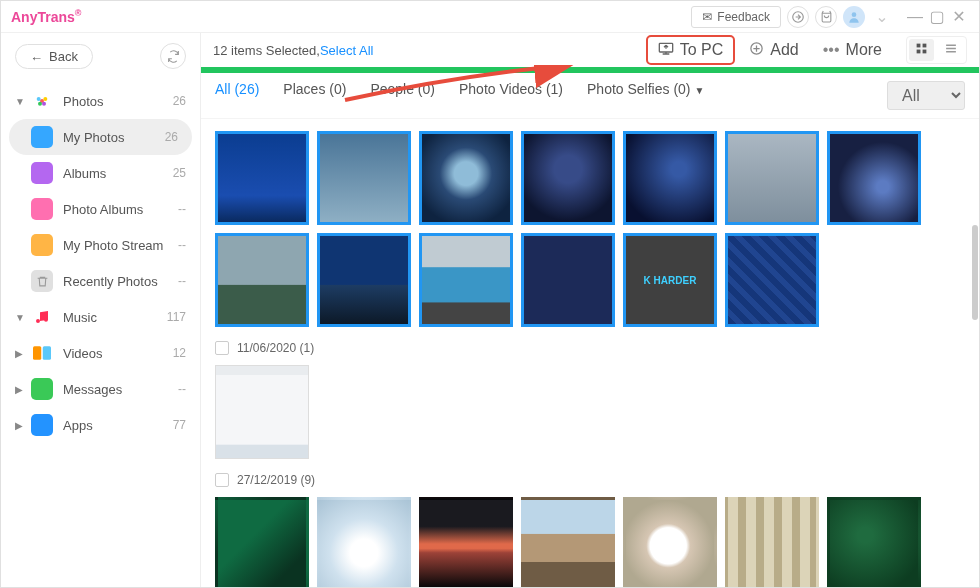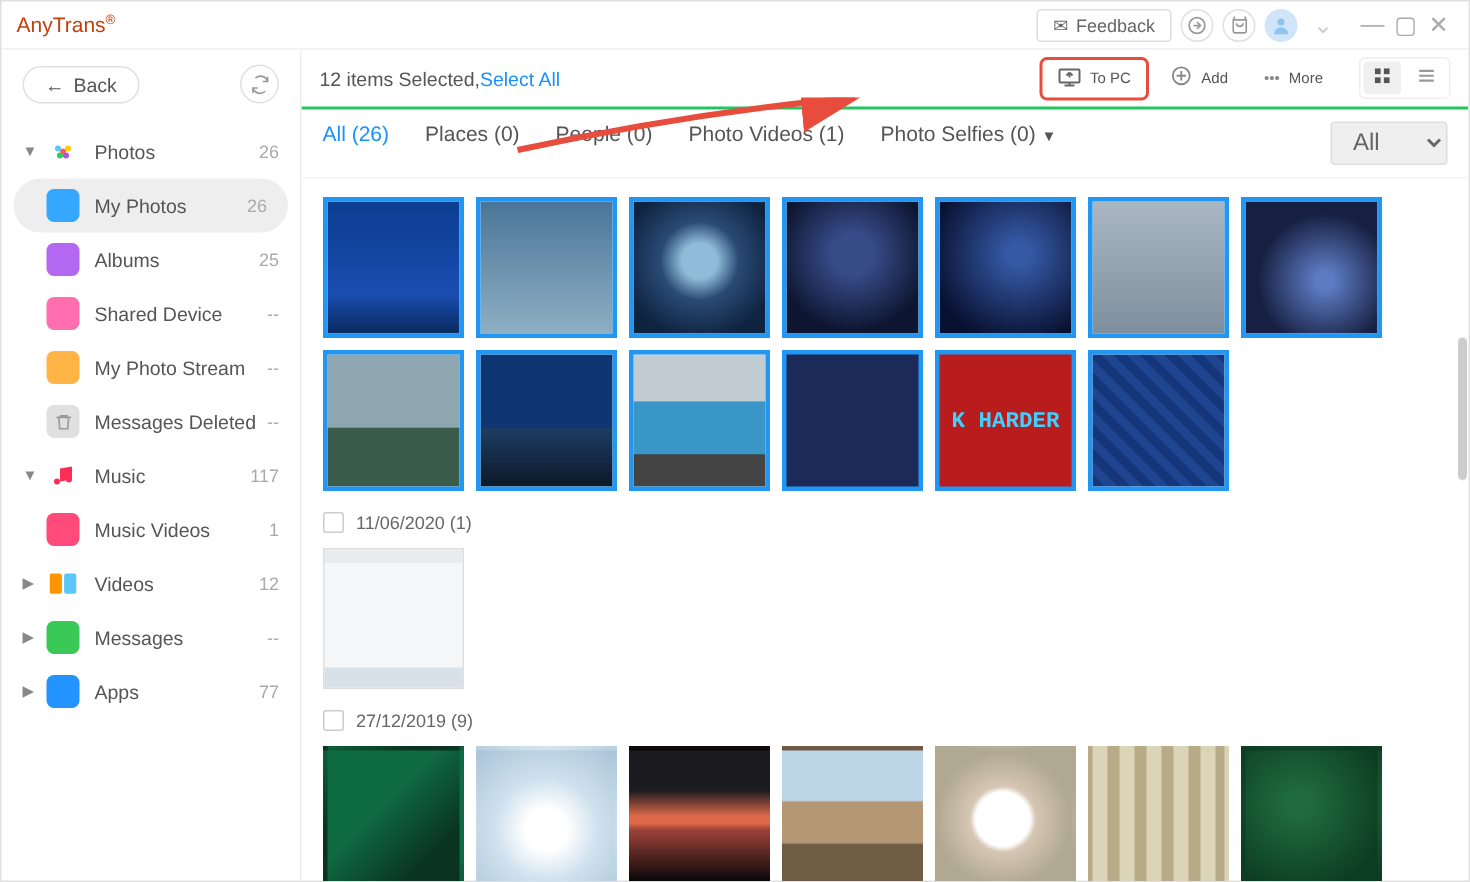--- a/index.html
+++ b/index.html
@@ -1,19 +1,19 @@
 <!DOCTYPE html>
 <html><head>
 <meta charset="utf-8">
 <style>
 *{box-sizing:border-box;margin:0;padding:0;font-family:-apple-system,BlinkMacSystemFont,"Segoe UI",Arial,sans-serif}
 body{background:#f5f5f5;width:980px;height:588px;overflow:hidden;position:relative}
 .app{width:980px;height:588px;background:#fff;border:1px solid #e0e0e0;display:flex;flex-direction:column}
 .titlebar{height:32px;display:flex;align-items:center;padding:0 10px;border-bottom:1px solid #f0f0f0}
-.logo{font-size:14px;color:#c2410c;font-weight:400}
+.logo{font-size:14px;color:#ec4899;font-weight:700}
 .logo sup{font-size:9px}
 .titlebar-right{margin-left:auto;display:flex;align-items:center;gap:6px}
 .feedback-btn{display:flex;align-items:center;gap:5px;border:1px solid #ddd;border-radius:3px;padding:3px 10px;font-size:12px;color:#666;cursor:pointer;background:#fff}
 .tb-icon{width:22px;height:22px;display:flex;align-items:center;justify-content:center;color:#999;cursor:pointer;border-radius:50%}
 .tb-icon.ring{border:1px solid #e0e0e0}
 .avatar-icon{width:22px;height:22px;border-radius:50%;background:#d0e5f9;display:flex;align-items:center;justify-content:center}
 .win-btns{display:flex;gap:2px;margin-left:6px}
 .win-btn{width:20px;height:20px;display:flex;align-items:center;justify-content:center;color:#aaa;cursor:pointer}
 .body{flex:1;display:flex;overflow:hidden}
 .sidebar{width:200px;border-right:1px solid #eee;display:flex;flex-direction:column;overflow-y:auto}
@@ -23,24 +23,24 @@
 .device-name{font-size:17px;font-weight:500;padding:8px 18px;color:#222}
 .sb-list{padding:4px 0}
 .sb-row{display:flex;align-items:center;padding:7px 14px;cursor:pointer;font-size:13px;color:#555}
 .sb-row.child{padding-left:30px}
 .sb-row.active-strip{background:#eeeeee;border-radius:20px;margin:0 8px;padding-left:22px}
 .sb-chev{width:12px;color:#888;font-size:10px;margin-right:4px}
 .sb-ico{width:22px;height:22px;border-radius:5px;margin-right:10px;display:flex;align-items:center;justify-content:center;font-size:12px;color:#fff}
 .sb-label{flex:1}
 .sb-count{color:#aaa;font-size:12px}
 .main{flex:1;display:flex;flex-direction:column;overflow:hidden}
-.toolbar{height:40px;display:flex;align-items:center;padding:0 12px;border-bottom:2px solid #22c55e;font-size:13px;color:#555}
+.toolbar{height:40px;display:flex;align-items:center;padding:0 12px;border-bottom:6px solid #22c55e;font-size:13px;color:#555}
 .sel-link{color:#1890ff;cursor:pointer}
 .tbar-right{margin-left:auto;display:flex;align-items:center;gap:4px}
-.tbtn{display:flex;align-items:center;gap:6px;padding:5px 10px;border-radius:3px;cursor:pointer;font-size:10px;color:#555}
+.tbtn{display:flex;align-items:center;gap:6px;padding:5px 10px;border-radius:3px;cursor:pointer;font-size:16px;color:#555}
 .tbtn.highlight{border:2px solid #e74c3c;border-radius:5px;padding:4px 10px}
 .tbtn .ico{color:#888}
 .view-toggle{display:flex;gap:4px;margin-left:10px;border:1px solid #eee;border-radius:4px;padding:2px}
 .vt-btn{padding:3px 6px;cursor:pointer;color:#999;border-radius:3px}
 .vt-btn.active{background:#f0f0f0;color:#555}
 .tabs{display:flex;align-items:flex-start;padding:8px 14px;gap:24px;font-size:14px;border-bottom:1px solid #f4f4f4}
 .tab{cursor:pointer;color:#555}
 .tab.active{color:#1890ff;font-weight:500}
 .tab-filter{margin-left:auto}
 .tab-filter select{border:1px solid #ddd;padding:4px 28px 4px 10px;font-size:16px;color:#666;border-radius:3px}
@@ -56,21 +56,21 @@
 .thumb.t-wave{background:linear-gradient(#4a7598,#8eafc4)}
 .thumb.t-jelly{background:radial-gradient(circle at 50% 45%,#8fbcd8 18%,#2a4a75 40%,#0e2340 80%)}
 .thumb.t-dark{background:radial-gradient(circle at 50% 40%,#374b88 20%,#0d1530 75%)}
 .thumb.t-tent{background:radial-gradient(circle at 60% 40%,#3559a5 10%,#081030 80%)}
 .thumb.t-dove{background:linear-gradient(#aab7c2,#7e8f9d)}
 .thumb.t-orb{background:radial-gradient(circle at 60% 60%,#5c7bc2 8%,#172042 60%)}
 .thumb.t-plant{background:linear-gradient(#8ea6b0 55%,#3b5c4a 56%)}
 .thumb.t-sky2{background:linear-gradient(#0f3572 55%,#1d3c63 56%,#0c1928 100%)}
 .thumb.t-truck{background:linear-gradient(#c0cbd2 35%,#3a96c6 36% 75%,#444 76%)}
 .thumb.t-blue1{background:#1c2a58}
-.thumb.t-neon{background:#b91c1c;display:flex;align-items:center;justify-content:center;color:#3ed0ff;font-size:15px;font-family:Liberation Mono, monospace;font-weight:bold}
+.thumb.t-neon{background:#404040;display:flex;align-items:center;justify-content:center;color:#3ed0ff;font-size:10px;font-family:Liberation Sans, sans-serif;font-weight:bold}
 .thumb.t-map{background:repeating-linear-gradient(45deg,#15367a,#15367a 6px,#204590 6px,#204590 12px)}
 .thumb.t-receipt{background:linear-gradient(#e9ecef 10%,#f5f6f8 10% 85%,#d9e1e8 86%);border:1px solid #ddd;width:94px;height:94px}
 .thumb.t-car{background:linear-gradient(135deg,#0f6b42 40%,#0a3321 80%)}
 .thumb.t-snow{background:radial-gradient(circle at 50% 60%,#fff 20%,#cfe1ee 50%,#aac4d6 100%)}
 .thumb.t-sunset{background:linear-gradient(#1a1a1f 30%,#e0694a 50% 55%,#9c4238 60%,#050608 100%)}
 .thumb.t-house{background:linear-gradient(#bcd6e8 38%,#b49876 39% 70%,#6f5c45 71%)}
 .thumb.t-dog{background:radial-gradient(circle at 48% 52%,#fff 28%,#d6c6b3 34%,#b0a890 70%)}
 .thumb.t-pillar{background:repeating-linear-gradient(90deg,#dcd4b8,#dcd4b8 10px,#b8ac88 10px,#b8ac88 18px)}
 .thumb.t-leaf{background:radial-gradient(circle at 40% 40%,#1f6b3f 10%,#0d3d21 80%)}
 .arrow-annotation{position:absolute;left:340px;top:65px;pointer-events:none;z-index:20}
@@ -146,51 +146,46 @@
             <span class="sb-label">My Photos</span>
             <span class="sb-count">26</span>
           </div>
           <div class="sb-row child">
             <span class="sb-ico" style="background:#b467f0"></span>
             <span class="sb-label">Albums</span>
             <span class="sb-count">25</span>
           </div>
           <div class="sb-row child">
             <span class="sb-ico" style="background:#ff6fb0"></span>
-            <span class="sb-label">Shared Device</span>
+            <span class="sb-label">Photo Albums</span>
             <span class="sb-count">--</span>
           </div>
           <div class="sb-row child">
             <span class="sb-ico" style="background:#ffb545"></span>
             <span class="sb-label">My Photo Stream</span>
             <span class="sb-count">--</span>
           </div>
           <div class="sb-row child">
             <span class="sb-ico" style="background:#e0e0e0">
               <svg width="13" height="13" viewBox="0 0 24 24" fill="none" stroke="#999" stroke-width="2">
                 <path d="M3 6h18M8 6V4h8v2M6 6l1 14h10l1-14"></path>
               </svg>
             </span>
-            <span class="sb-label">Messages Deleted</span>
+            <span class="sb-label">Recently Photos</span>
             <span class="sb-count">--</span>
           </div>
           <div class="sb-row">
             <span class="sb-chev">▼</span>
             <span class="sb-ico" style="background:transparent">
               <svg width="16" height="16" viewBox="0 0 24 24" fill="#ff2d55">
                 <path d="M9 18V5l12-2v13M9 18a3 3 0 11-6 0 3 3 0 016 0zm12-2a3 3 0 11-6 0 3 3 0 016 0z"></path>
               </svg>
             </span>
             <span class="sb-label">Music</span>
             <span class="sb-count">117</span>
-          </div>
-          <div class="sb-row child">
-            <span class="sb-ico" style="background:#ff4b7a"></span>
-            <span class="sb-label">Music Videos</span>
-            <span class="sb-count">1</span>
           </div>
           <div class="sb-row">
             <span class="sb-chev">▶</span>
             <span class="sb-ico" style="background:transparent">
               <svg width="18" height="14" viewBox="0 0 24 18">
                 <rect width="11" height="18" fill="#ff9500" rx="2"></rect>
                 <rect x="13" width="11" height="18" fill="#5ac8fa" rx="2"></rect>
               </svg>
             </span>
             <span class="sb-label">Videos</span>

